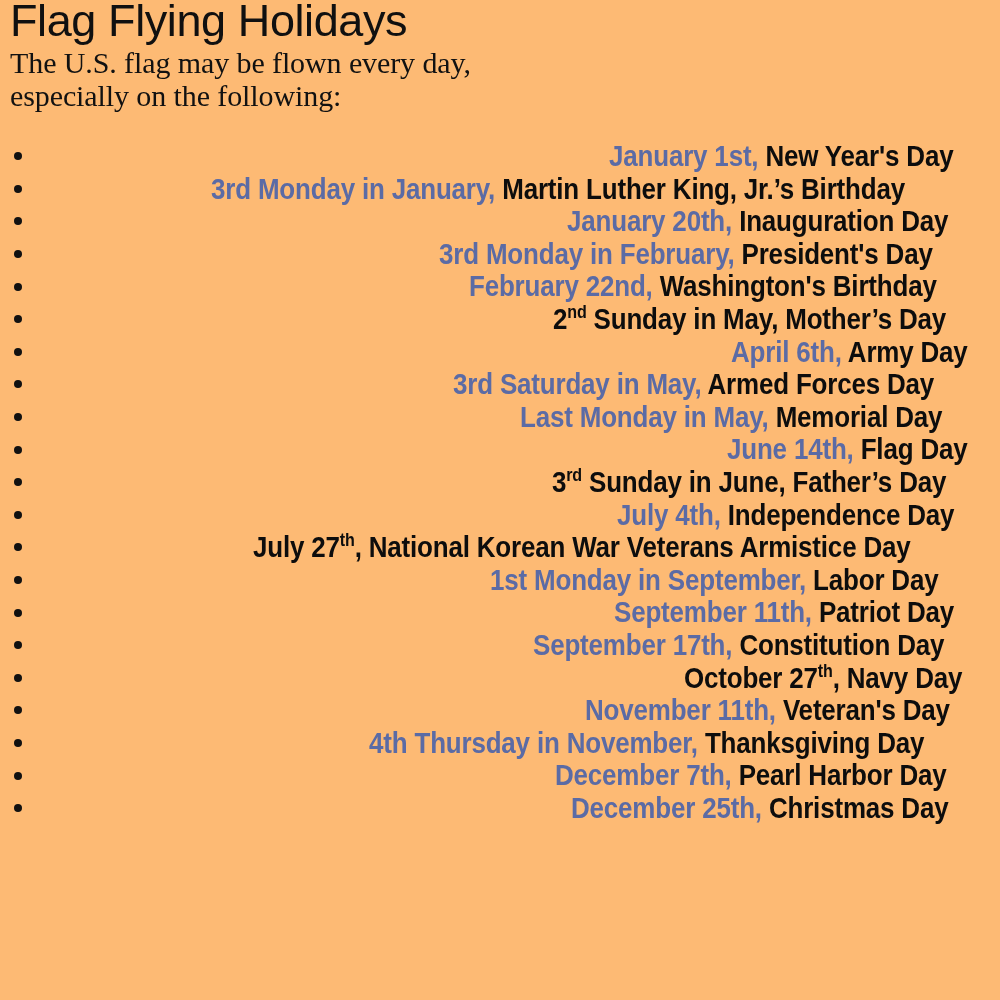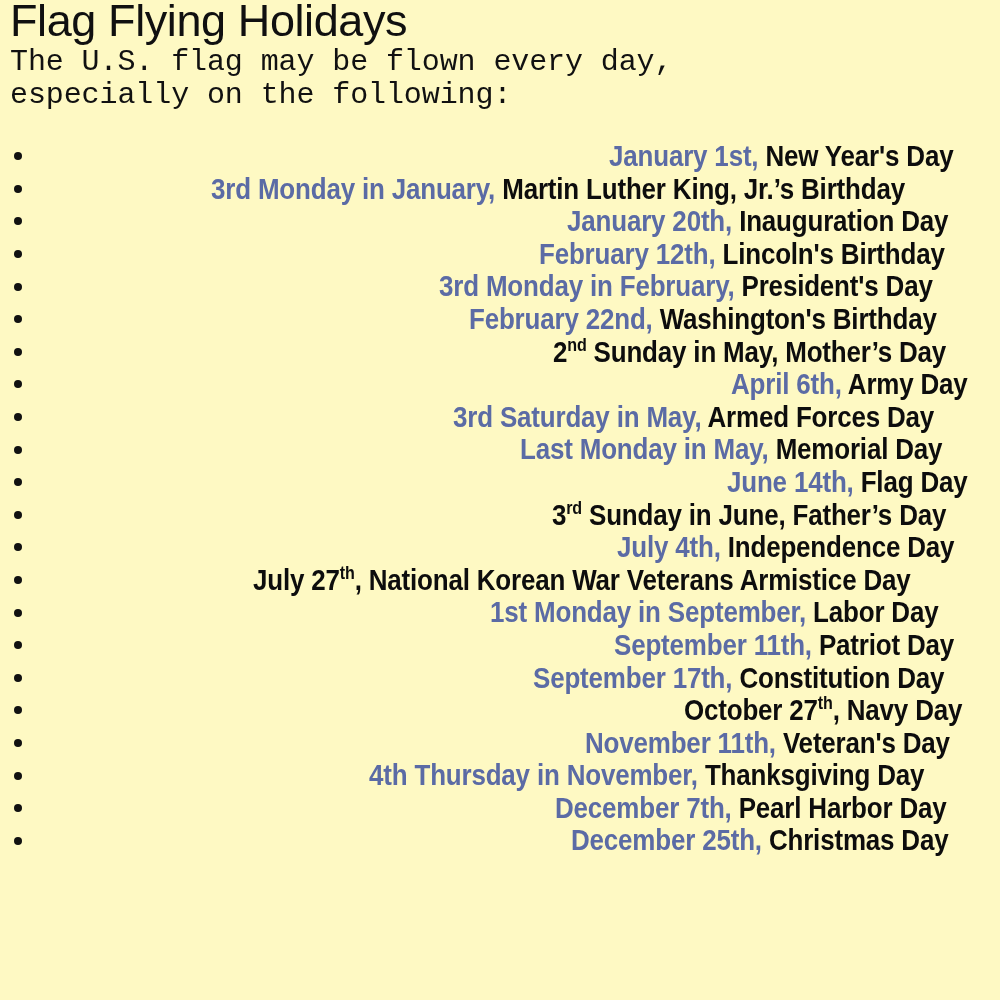--- a/index.html
+++ b/index.html
@@ -14,42 +14,42 @@
     overflow: hidden;
     font-family: "Liberation Sans", "DejaVu Sans", sans-serif;
     color: #111111;
     -webkit-font-smoothing: antialiased;
   }
 
   #page {
     position: relative;
     width: 1000px;
     height: 1000px;
-    background: #fef9c3;
+    background: #fdba74;
   }
 
   
   .header {
     position: absolute;
     left: 10px;
     top: -4px;
     width: 980px;
   }
   .doc-title {
     font-family: "Liberation Sans", "DejaVu Sans", sans-serif;
     font-size: 45px;
     font-weight: 400;
     letter-spacing: -0.4px;
     line-height: 50px;
     color: #101010;
     white-space: nowrap;
     margin: 0;
   }
   .subtitle-line {
-    font-family: Liberation Mono, monospace;
+    font-family: Liberation Serif, serif;
     font-size: 30px;
     font-weight: 400;
     letter-spacing: -0.1px;
     line-height: 33px;
     color: #111111;
     white-space: nowrap;
   }
 
   
   .holiday-list {
@@ -115,21 +115,20 @@
   <div class="header">
     <h1 class="doc-title">Flag Flying Holidays</h1>
     <div class="subtitle-line">The U.S. flag may be flown every day,</div>
     <div class="subtitle-line">especially on the following:</div>
   </div>
 
   <ul class="holiday-list" id="holiday-list">
       <li class="holiday-item"><span class="bullet"></span><span class="txt"><span class="date-part">January 1st,</span> <span class="name-part">New Year's Day</span></span></li>
       <li class="holiday-item"><span class="bullet"></span><span class="txt"><span class="date-part">3rd Monday in January,</span> <span class="name-part">Martin Luther King, Jr.’s Birthday</span></span></li>
       <li class="holiday-item"><span class="bullet"></span><span class="txt"><span class="date-part">January 20th,</span> <span class="name-part">Inauguration Day</span></span></li>
-      <li class="holiday-item"><span class="bullet"></span><span class="txt"><span class="date-part">February 12th,</span> <span class="name-part">Lincoln's Birthday</span></span></li>
       <li class="holiday-item"><span class="bullet"></span><span class="txt"><span class="date-part">3rd Monday in February,</span> <span class="name-part">President's Day</span></span></li>
       <li class="holiday-item"><span class="bullet"></span><span class="txt"><span class="date-part">February 22nd,</span> <span class="name-part">Washington's Birthday</span></span></li>
       <li class="holiday-item"><span class="bullet"></span><span class="txt"><span class="plain-part">2</span><sup class="sup plain-part">nd</sup><span class="plain-part"> Sunday in May, Mother’s Day</span></span></li>
       <li class="holiday-item"><span class="bullet"></span><span class="txt"><span class="date-part">April 6th,</span> <span class="name-part">Army Day</span></span></li>
       <li class="holiday-item"><span class="bullet"></span><span class="txt"><span class="date-part">3rd Saturday in May,</span> <span class="name-part">Armed Forces Day</span></span></li>
       <li class="holiday-item"><span class="bullet"></span><span class="txt"><span class="date-part">Last Monday in May,</span> <span class="name-part">Memorial Day</span></span></li>
       <li class="holiday-item"><span class="bullet"></span><span class="txt"><span class="date-part">June 14th,</span> <span class="name-part">Flag Day</span></span></li>
       <li class="holiday-item"><span class="bullet"></span><span class="txt"><span class="plain-part">3</span><sup class="sup plain-part">rd</sup><span class="plain-part"> Sunday in June, Father’s Day</span></span></li>
       <li class="holiday-item"><span class="bullet"></span><span class="txt"><span class="date-part">July 4th,</span> <span class="name-part">Independence Day</span></span></li>
       <li class="holiday-item"><span class="bullet"></span><span class="txt"><span class="plain-part">July 27</span><sup class="sup plain-part">th</sup><span class="plain-part">, National Korean War Veterans Armistice Day</span></span></li>

